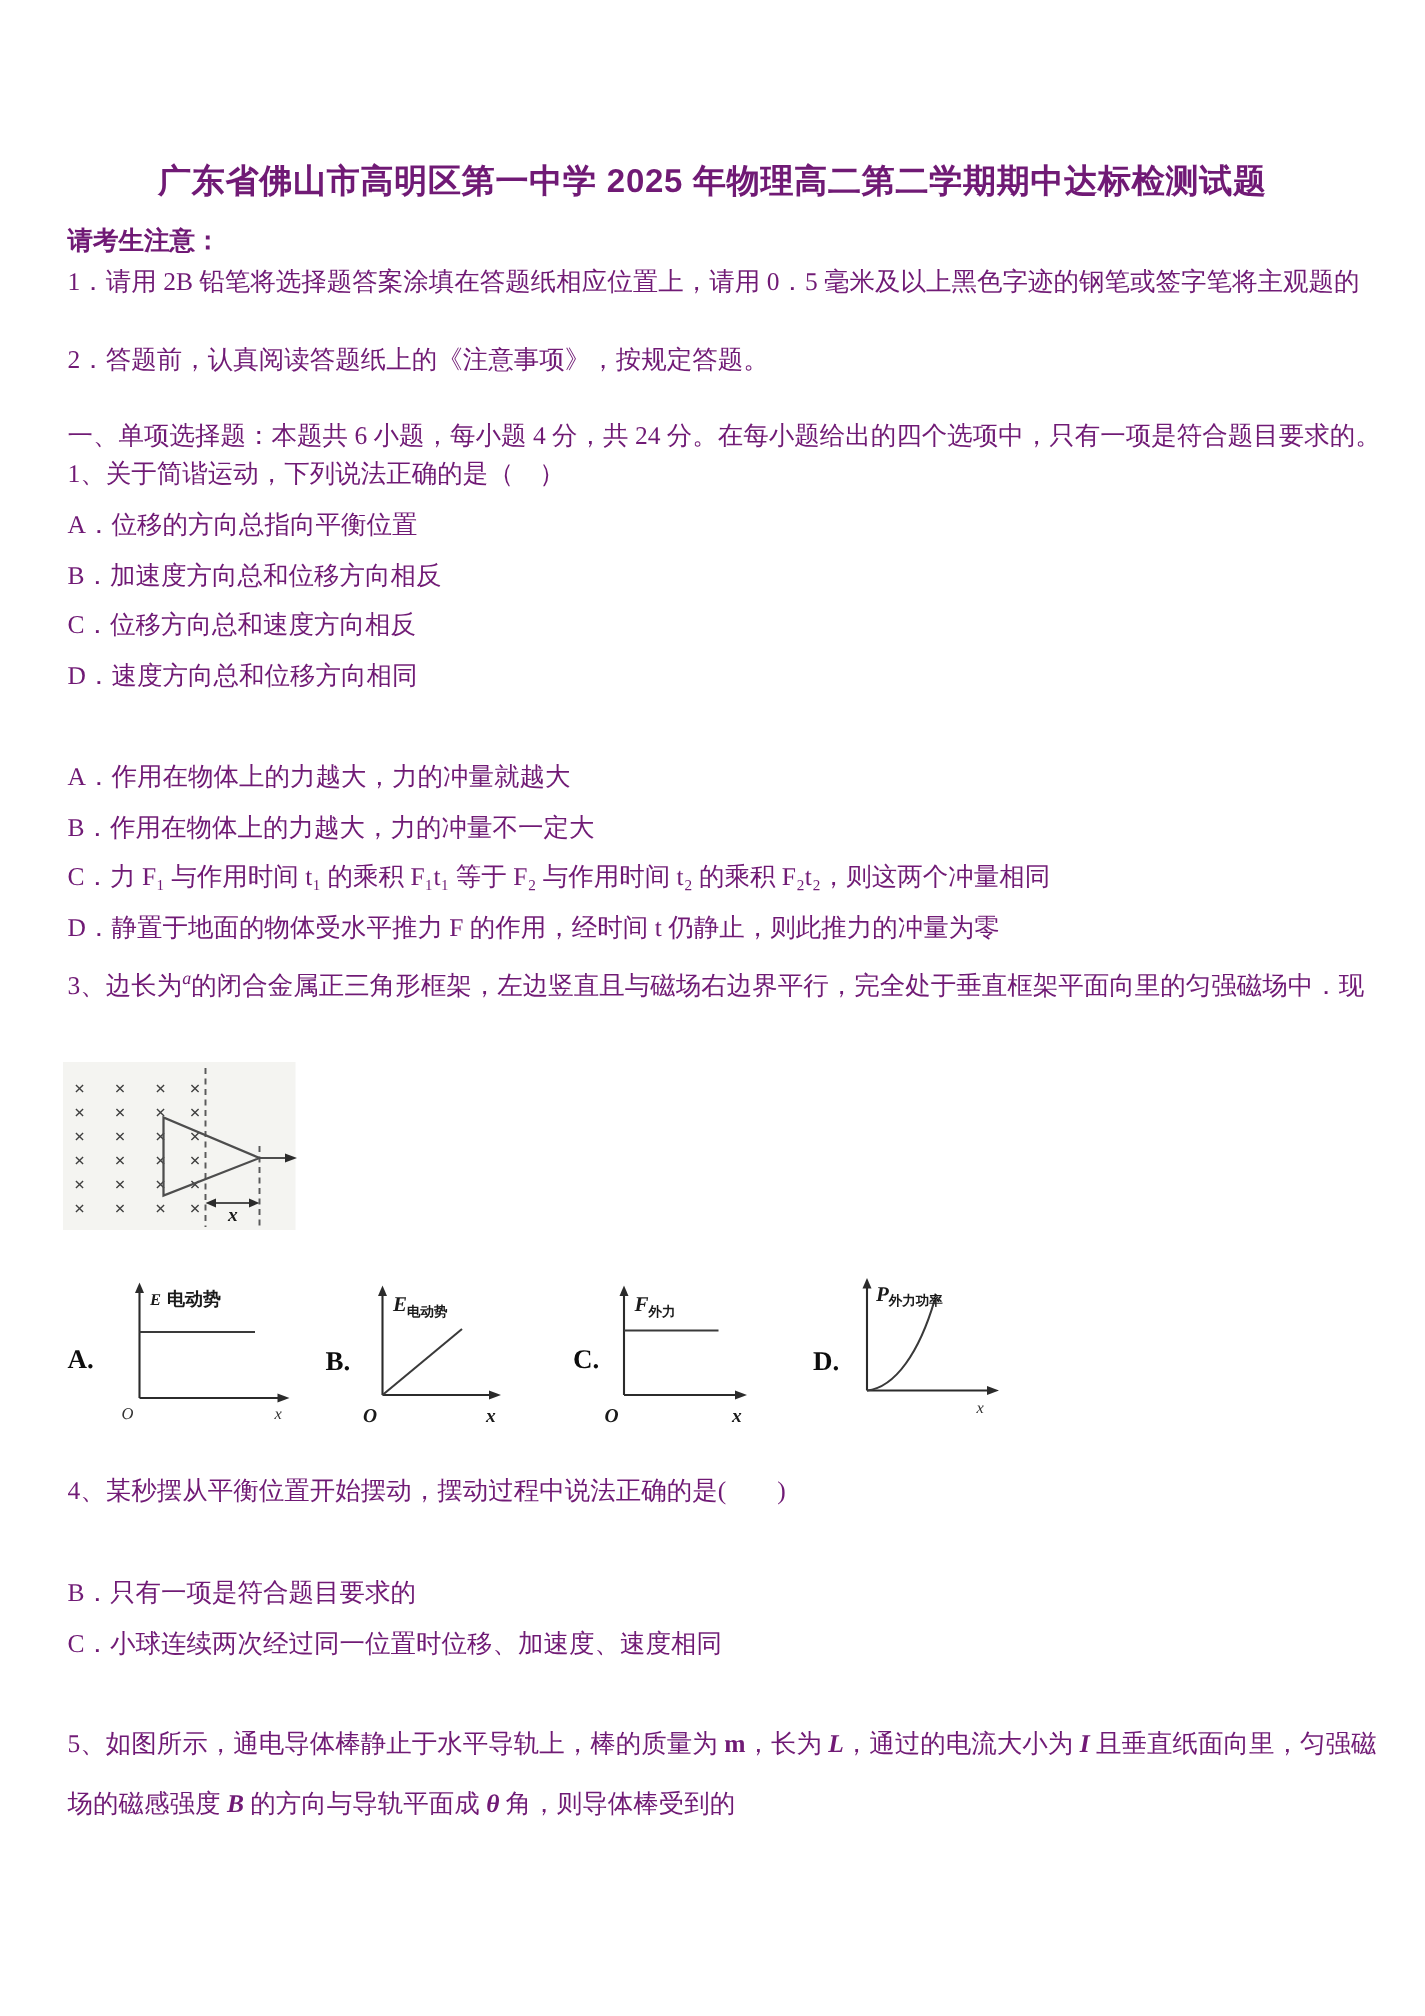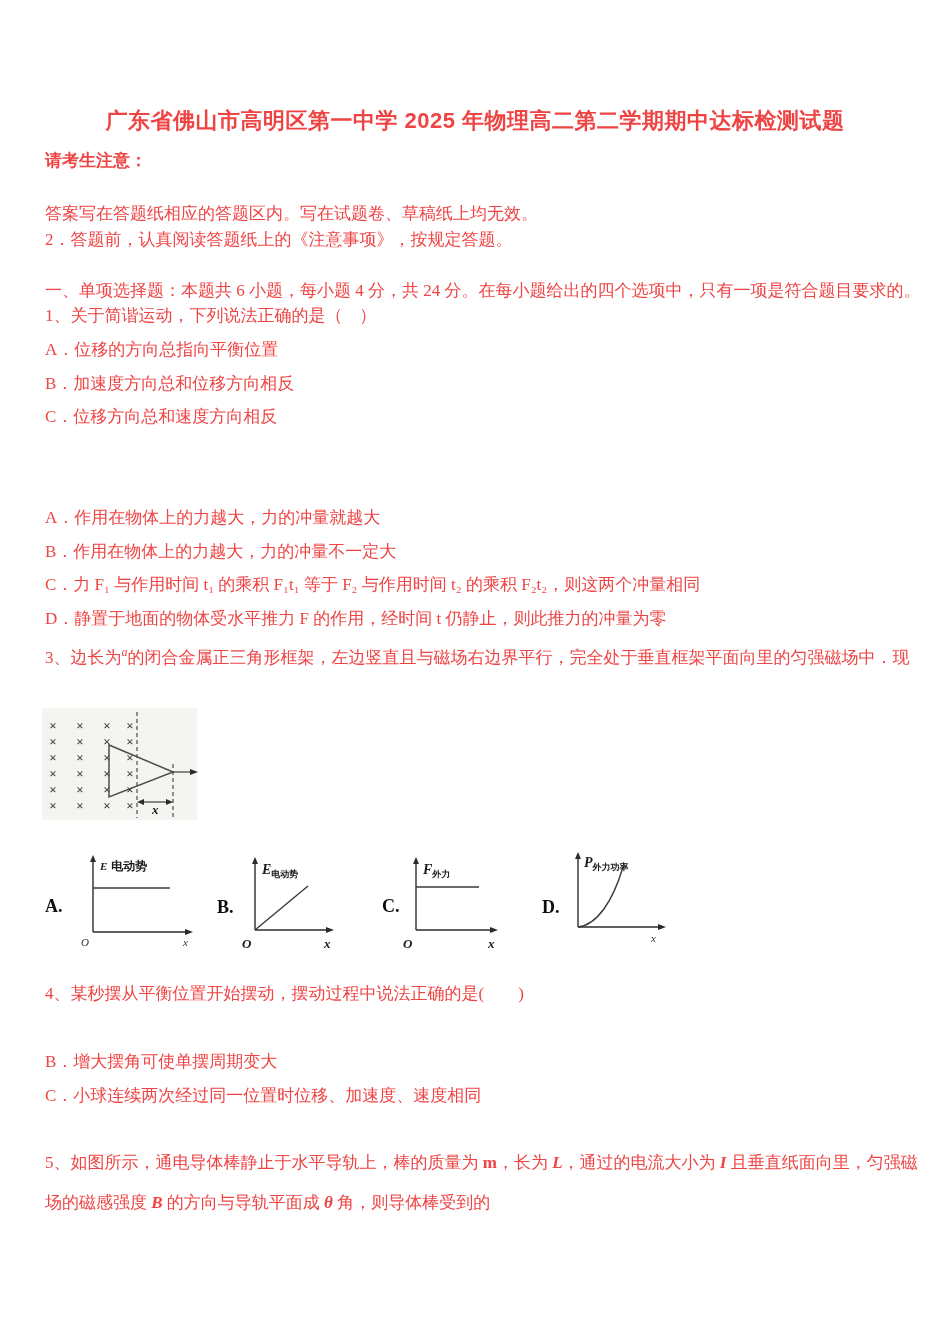--- a/index.html
+++ b/index.html
@@ -6,21 +6,21 @@
   html,body { background:#ffffff; }
   body {
     width:950px; height:1344px;
     font-family:"Liberation Serif","DejaVu Serif",serif;
     color:#0d0d0d;
   }
   .page { position:relative; width:950px; height:1344px; background:#ffffff; overflow:hidden; }
   .line {
     position:absolute; left:45px;
     font-size:17px; line-height:22px;
-    white-space:nowrap; color:#ef4444;
+    white-space:nowrap; color:#701a75;
   }
   .title-line {
     left:0; right:0; text-align:center;
     font-family:"Liberation Sans","DejaVu Sans",sans-serif;
     font-weight:bold; font-size:22px; letter-spacing:0.5px;
   }
   .bold { font-weight:bold; }
   .var-it { font-style:italic; font-weight:bold; }
   .var-up { font-weight:bold; }
   .var-sup { font-style:italic; font-size:12px; vertical-align:super; }
@@ -45,29 +45,30 @@
   .ylab-sub  { font-size:9px; font-weight:bold; }
 </style>
 </head>
 <body>
 
 <div class="page">
 
   <div class="line title-line" style="top:110px">广东省佛山市高明区第一中学 2025 年物理高二第二学期期中达标检测试题</div>
 
   <div class="line bold" style="top:150px">请考生注意：</div>
-  <div class="line" style="top:203px">答案写在答题纸相应的答题区内。写在试题卷、草稿纸上均无效。</div>
+  <div class="line" style="top:177px">1．请用 2B 铅笔将选择题答案涂填在答题纸相应位置上，请用 0．5 毫米及以上黑色字迹的钢笔或签字笔将主观题的</div>
   <div class="line" style="top:229px">2．答题前，认真阅读答题纸上的《注意事项》，按规定答题。</div>
 
   <div class="line" style="top:280px">一、单项选择题：本题共 6 小题，每小题 4 分，共 24 分。在每小题给出的四个选项中，只有一项是符合题目要求的。</div>
 
   <div class="line" style="top:305px">1、关于简谐运动，下列说法正确的是（　）</div>
   <div class="line" style="top:339px">A．位移的方向总指向平衡位置</div>
   <div class="line" style="top:373px">B．加速度方向总和位移方向相反</div>
   <div class="line" style="top:406px">C．位移方向总和速度方向相反</div>
+  <div class="line" style="top:440px">D．速度方向总和位移方向相同</div>
 
   <div class="line" style="top:507px">A．作用在物体上的力越大，力的冲量就越大</div>
   <div class="line" style="top:574px">C．力 F₁ 与作用时间 t₁ 的乘积 F₁t₁ 等于 F₂ 与作用时间 t₂ 的乘积 F₂t₂，则这两个冲量相同</div>
   <div class="line" style="top:541px">B．作用在物体上的力越大，力的冲量不一定大</div>
   <div class="line" style="top:608px">D．静置于地面的物体受水平推力 F 的作用，经时间 t 仍静止，则此推力的冲量为零</div>
 
   <div class="line" style="top:641px"><span>3、边长为</span><span class="var-sup">a</span><span>的闭合金属正三角形框架，左边竖直且与磁场右边界平行，完全处于垂直框架平面向里的匀强磁场中．现</span></div>
 
   <svg class="fig" style="left:42px; top:708px" width="180" height="118">
     <rect x="0" y="0" width="155" height="112" fill="#f4f4f1"></rect>
@@ -153,19 +154,19 @@
     <line class="ax" x1="15" y1="82" x2="15" y2="12"></line>
     <polygon class="ah" points="15,7 12,14 18,14"></polygon>
     <line class="ax" x1="15" y1="82" x2="97" y2="82"></line>
     <polygon class="ah" points="103,82 95,79 95,85"></polygon>
     <path class="curve" d="M 15,82 C 34,80 50,56 60,22"></path>
     <text x="21" y="22"><tspan class="ylab-main">P</tspan><tspan class="ylab-sub" dy="3">外力功率</tspan></text>
     <text class="small-olab" x="88" y="97">x</text>
   </svg>
 
   <div class="line" style="top:983px">4、某秒摆从平衡位置开始摆动，摆动过程中说法正确的是(　　)</div>
-  <div class="line" style="top:1051px">B．增大摆角可使单摆周期变大</div>
+  <div class="line" style="top:1051px">B．只有一项是符合题目要求的</div>
   <div class="line" style="top:1085px">C．小球连续两次经过同一位置时位移、加速度、速度相同</div>
 
   <div class="line" style="top:1152px"><span>5、如图所示，通电导体棒静止于水平导轨上，棒的质量为 </span><span class="var-up">m</span><span>，长为 </span><span class="var-it">L</span><span>，通过的电流大小为 </span><span class="var-it">I</span><span> 且垂直纸面向里，匀强磁</span></div>
   <div class="line" style="top:1192px"><span>场的磁感强度 </span><span class="var-it">B</span><span> 的方向与导轨平面成 </span><span class="var-it">θ</span><span> 角，则导体棒受到的</span></div>
 
 </div>
 
 </body></html>

